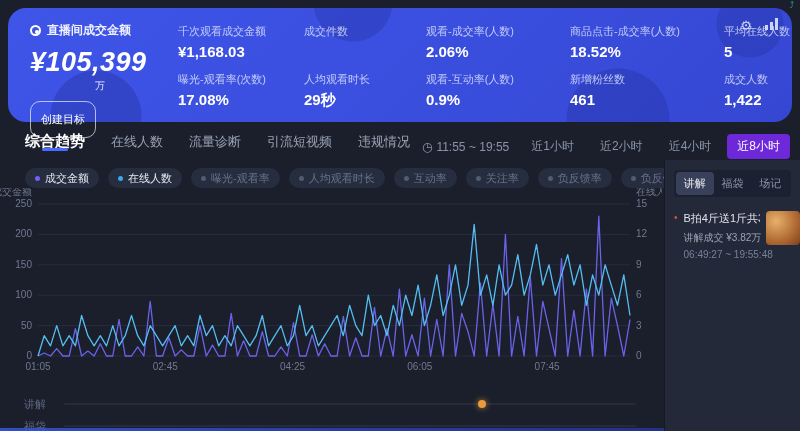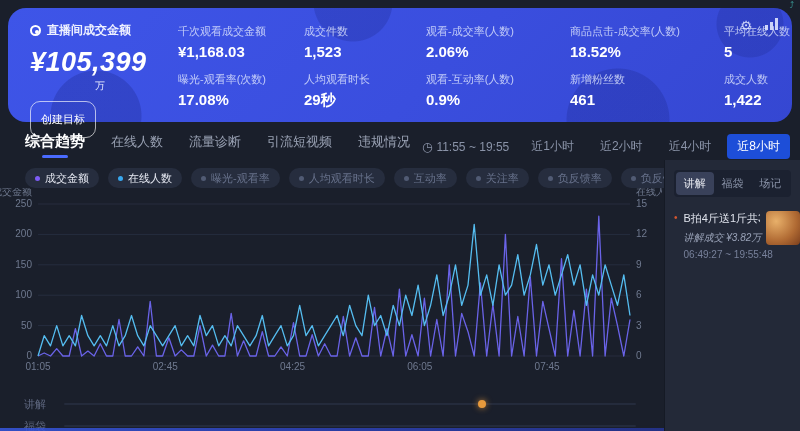--- a/index.html
+++ b/index.html
@@ -23,28 +23,28 @@
     border-radius:10px;color:#fff;font-size:11px;cursor:pointer;}
   .metrics{position:absolute;left:170px;top:16px;display:grid;
     grid-template-columns:122px 118px 140px 150px 110px;grid-auto-rows:48px;column-gap:4px;}
   .metric .m-label{font-size:11px;color:rgba(230,236,255,.78);white-space:nowrap;}
   .metric .m-value{font-size:15px;font-weight:bold;color:#fff;margin-top:4px;}
   .banner-icons{position:absolute;right:12px;top:10px;display:flex;gap:10px;align-items:center;}
   .banner-icons .ico{width:16px;height:16px;color:#dfe5ff;font-size:13px;line-height:16px;text-align:center;cursor:pointer;opacity:.9;}
   .corner-ico{position:absolute;right:6px;top:0px;color:#46c8c0;font-size:9px;opacity:.8;}
   
   .tabs-row{position:absolute;left:25px;top:132px;display:flex;gap:26px;align-items:flex-end;}
-  .tab{font-size:13px;color:#99a1b3;padding-bottom:7px;cursor:pointer;white-space:nowrap;}
+  .tab{font-size:13px;color:#99a1b3;cursor:pointer;white-space:nowrap;}
   .tab.active{font-size:15px;font-weight:bold;color:#fff;position:relative;}
   .tab.active::after{content:"";position:absolute;left:50%;transform:translateX(-50%);bottom:0;width:26px;height:3px;border-radius:2px;background:#4a6bff;}
   .range-row{position:absolute;right:10px;top:134px;display:flex;align-items:center;gap:6px;}
   .time-span{display:flex;align-items:center;gap:4px;color:#8a93a8;font-size:12px;margin-right:6px;}
   .clock-ico{font-size:12px;color:#8a93a8;}
   .range-btn{font-size:12px;color:#8a93a8;padding:4px 10px;border-radius:4px;cursor:pointer;white-space:nowrap;}
-  .range-btn.selected{background:#1d4ed8;color:#fff;}
+  .range-btn.selected{background:#6d28d9;color:#fff;}
   
   .chips-row{position:absolute;left:25px;top:164px;display:flex;align-items:center;gap:9px;width:635px;}
   .chip{display:flex;align-items:center;gap:5px;background:#262d3e;border-radius:10px;height:20px;
     padding:0 10px;font-size:11px;color:#67718b;cursor:pointer;white-space:nowrap;}
   .chip.active{color:#e6e9f2;}
   .chip .dot{width:5px;height:5px;border-radius:50%;background:#515b74;flex:0 0 auto;}
   .chip.c-purple .dot{background:#7d5cf6;}
   .chip.c-cyan .dot{background:#38a7ee;}
   .chip.faded{opacity:.45;max-width:58px;overflow:hidden;}
   .chip-arrows{color:#67718b;font-size:12px;letter-spacing:4px;cursor:pointer;margin-left:2px;}
@@ -64,21 +64,21 @@
     background:linear-gradient(90deg,#3757e0 0%,#2e43bb 40%,#222f86 100%);opacity:.85;}
   
   .panel{position:absolute;left:664px;top:160px;width:136px;bottom:0;background:#232938;border-left:1px solid #151a25;padding:10px 9px;}
   .panel-tabs{display:flex;background:#1b2130;border-radius:4px;padding:2px;}
   .panel-tab{flex:1;text-align:center;font-size:11px;color:#8891a6;padding:4px 0;border-radius:4px;cursor:pointer;}
   .panel-tab.selected{background:#39415a;color:#eceef4;}
   .panel-item{margin-top:14px;display:flex;gap:6px;}
   .item-bullet{color:#d4552f;font-size:10px;line-height:14px;flex:0 0 auto;}
   .item-body{width:76px;}
   .item-title{font-size:11px;color:#dfe3ec;white-space:nowrap;overflow:hidden;}
-  .item-deal{font-size:10px;color:#9aa3b8;margin-top:5px;white-space:nowrap;font-style:italic;}
+  .item-deal{font-size:10px;color:#9aa3b8;margin-top:5px;white-space:nowrap;}
   .item-time{font-size:10px;color:#77809a;margin-top:4px;white-space:nowrap;}
   .item-thumb{width:34px;height:34px;border-radius:4px;flex:0 0 auto;
     background:radial-gradient(circle at 30% 30%,#e8b06a,#b06a33 60%,#7c3f1d);}
 </style>
 </head>
 <body>
 
 <div id="app">
 
   <span class="corner-ico">⤴</span>
@@ -93,21 +93,20 @@
       <div class="banner-main-unit">万</div>
       <span class="goal-btn">创建目标</span>
     </div>
     <div class="metrics">
       <div class="metric">
           <div class="m-label">千次观看成交金额</div>
           <div class="m-value">¥1,168.03</div>
         </div>
       <div class="metric">
           <div class="m-label">成交件数</div>
-          <div class="m-value">1,523</div>
         </div>
       <div class="metric">
           <div class="m-label">观看-成交率(人数)</div>
           <div class="m-value">2.06%</div>
         </div>
       <div class="metric">
           <div class="m-label">商品点击-成交率(人数)</div>
           <div class="m-value">18.52%</div>
         </div>
       <div class="metric">

